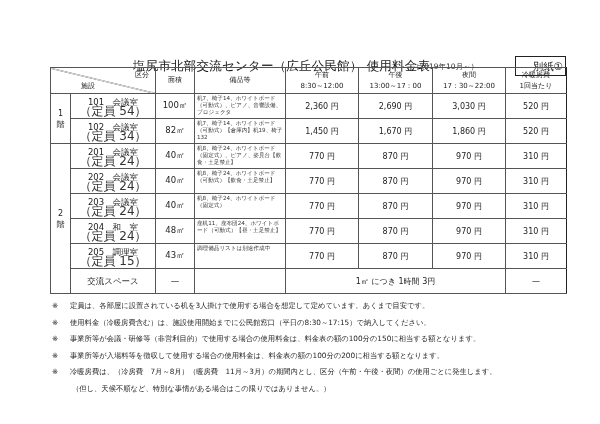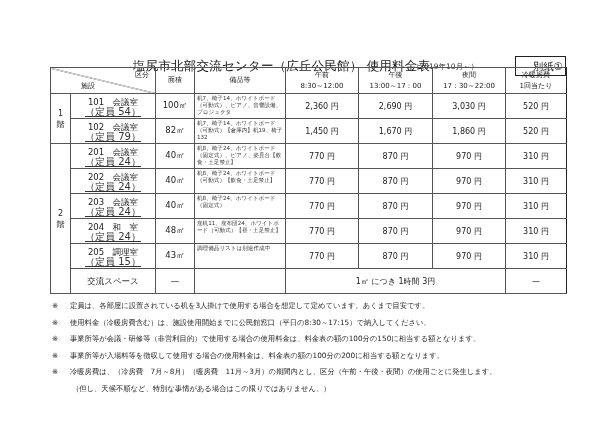--- a/index.html
+++ b/index.html
@@ -11,21 +11,21 @@
   .attach-box { position: absolute; left: 515px; top: 0px; width: 51px; height: 20px; border: 1.2px solid #222; font-size: 10.5px; text-align: center; line-height: 18px; color: #1a1a1a; padding-left: 15px; }
   table.fee { position: absolute; left: 50px; top: 67px; width: 516px; border-collapse: collapse; table-layout: fixed; font-size: 7.5px; }
   table.fee td, table.fee th { border: 0.8px solid #555; text-align: center; vertical-align: middle; font-weight: normal; color: #222; padding: 0; overflow: hidden; }
   table.fee { border: 1.5px solid #222; }
   .hdr th { height: 26px; font-size: 7px; line-height: 11px; }
   .diag { position: relative; background: linear-gradient(to top right, transparent calc(50% - 0.6px), #555 50%, transparent calc(50% + 0.6px)); }
   .diag-top { position: absolute; right: 6px; top: 2px; font-size: 7px; }
   .diag-bot { position: absolute; left: 30px; bottom: 1px; font-size: 7px; }
   .floor { font-size: 8px; line-height: 11px; }
   .room-name { font-size: 8.5px; line-height: 10px; display: block; }
-  .room-cap { font-size: 10px; line-height: 9px; display: block; color: #333; text-decoration: underline; }
+  .room-cap { font-size: 12px; line-height: 9px; display: block; color: #333; }
   .area { font-size: 8.5px; }
   .equip { text-align: left !important; vertical-align: top !important; font-size: 5.6px; line-height: 7px; padding: 1px 2px !important; color: #333 !important; }
   .price { font-size: 8px; }
   .cool { border-left: 1.5px solid #222 !important; border-right: 1.5px solid #222 !important; }
   .row td { height: 25px; }
   .notes { position: absolute; left: 50px; top: 298px; width: 540px; font-size: 7.3px; color: #222; }
   .note { height: 16.5px; line-height: 16.5px; white-space: nowrap; }
   .note .mark { display: inline-block; width: 20px; padding-left: 2px; }
   .note.cont { padding-left: 22px; }
 </style>
@@ -72,21 +72,21 @@
     <td class="area">100㎡</td>
     <td class="equip">机7、椅子14、ホワイトボード（可動式）、ピアノ、音響設備、プロジェクタ</td>
     <td class="price">2,360 円</td>
     <td class="price">2,690 円</td>
     <td class="price">3,030 円</td>
     <td class="price cool">520 円</td>
   </tr>
   <tr class="row">
     <td>
           <span class="room-name">102　会議室</span>
-          <span class="room-cap">（定員 79）</span>
+          <span class="room-cap">（定員 34）</span>
         </td>
     <td class="area">82㎡</td>
     <td class="equip">机7、椅子14、ホワイトボード（可動式）【倉庫内】机19、椅子132</td>
     <td class="price">1,450 円</td>
     <td class="price">1,670 円</td>
     <td class="price">1,860 円</td>
     <td class="price cool">520 円</td>
   </tr>
 
   <tr class="row">

